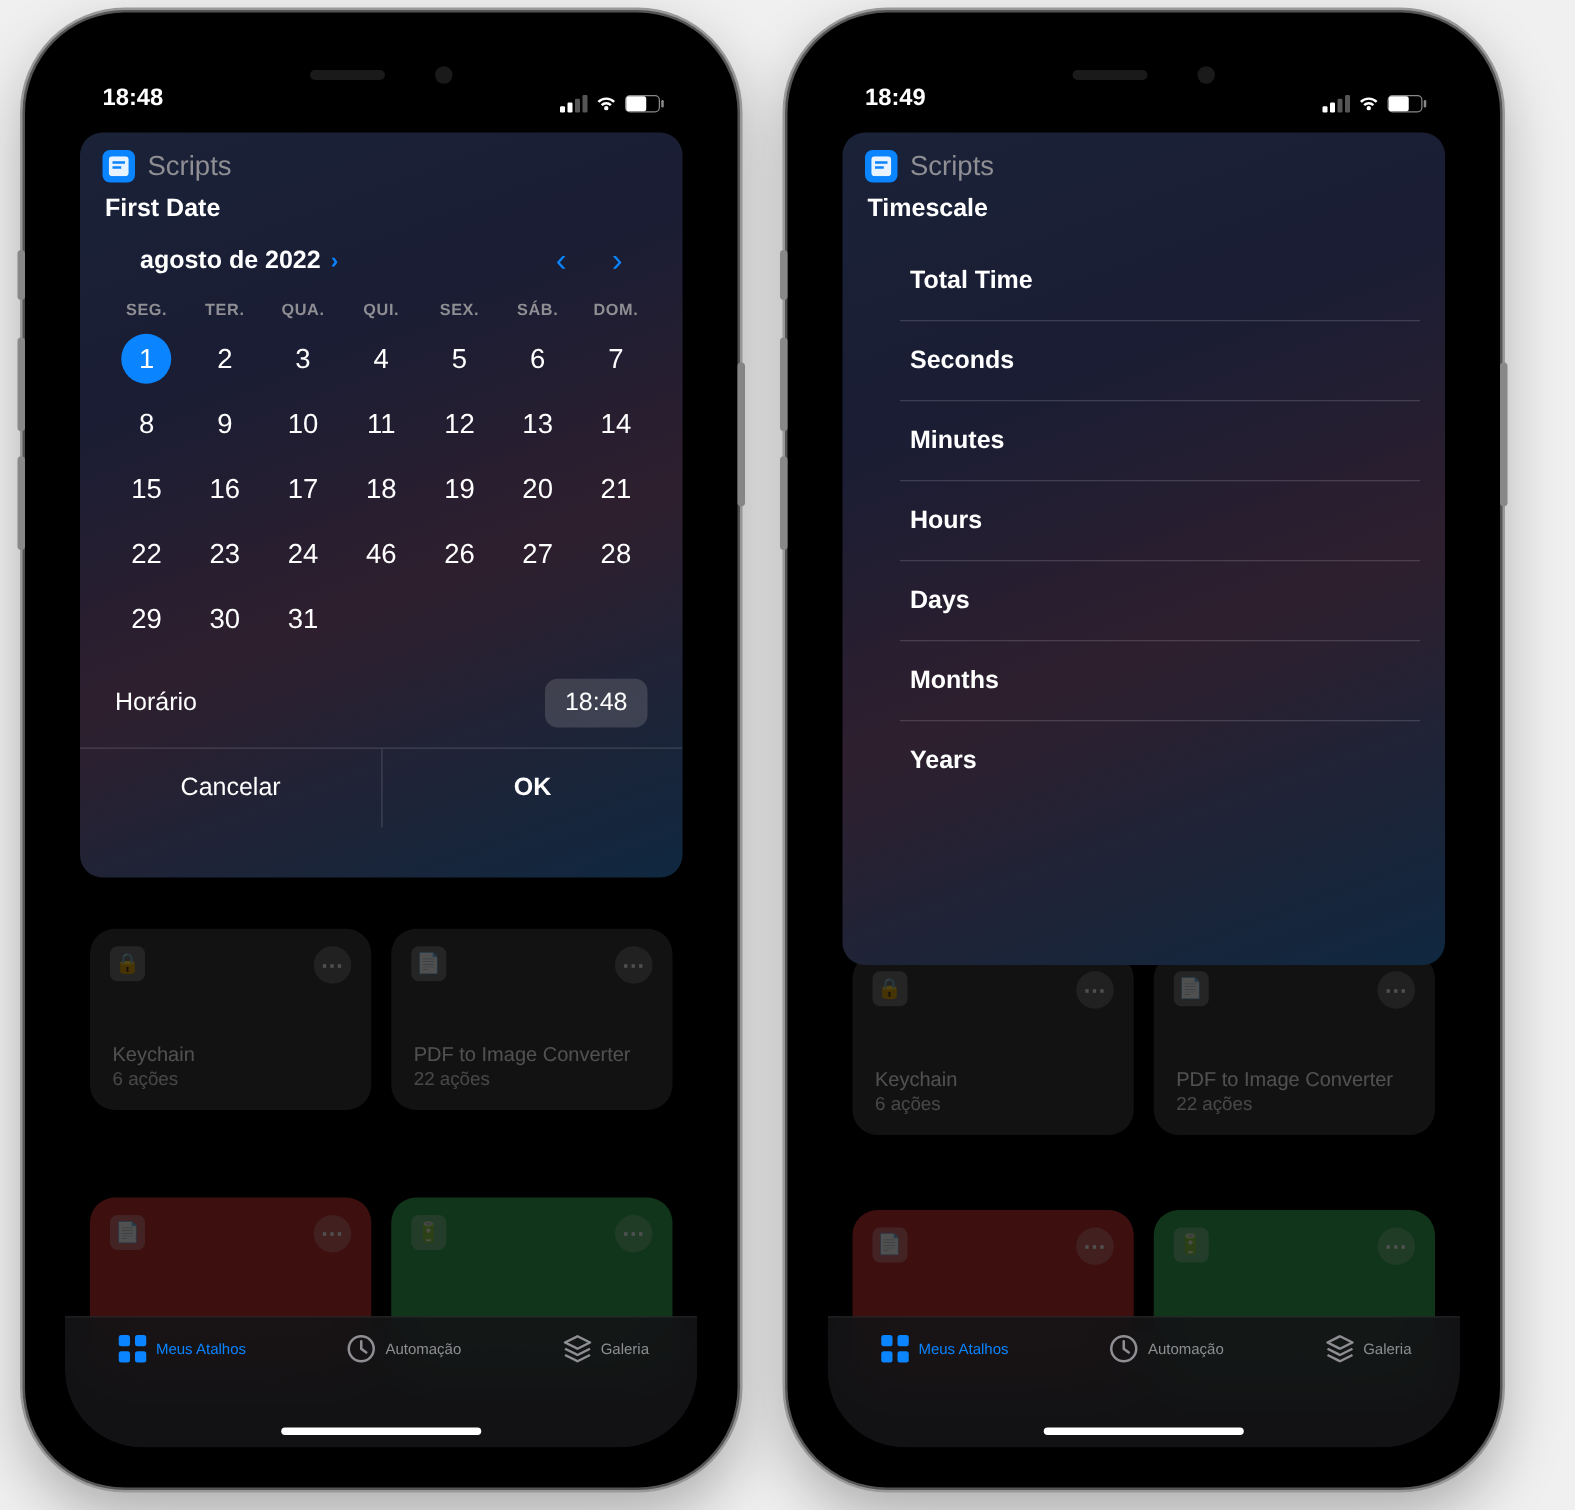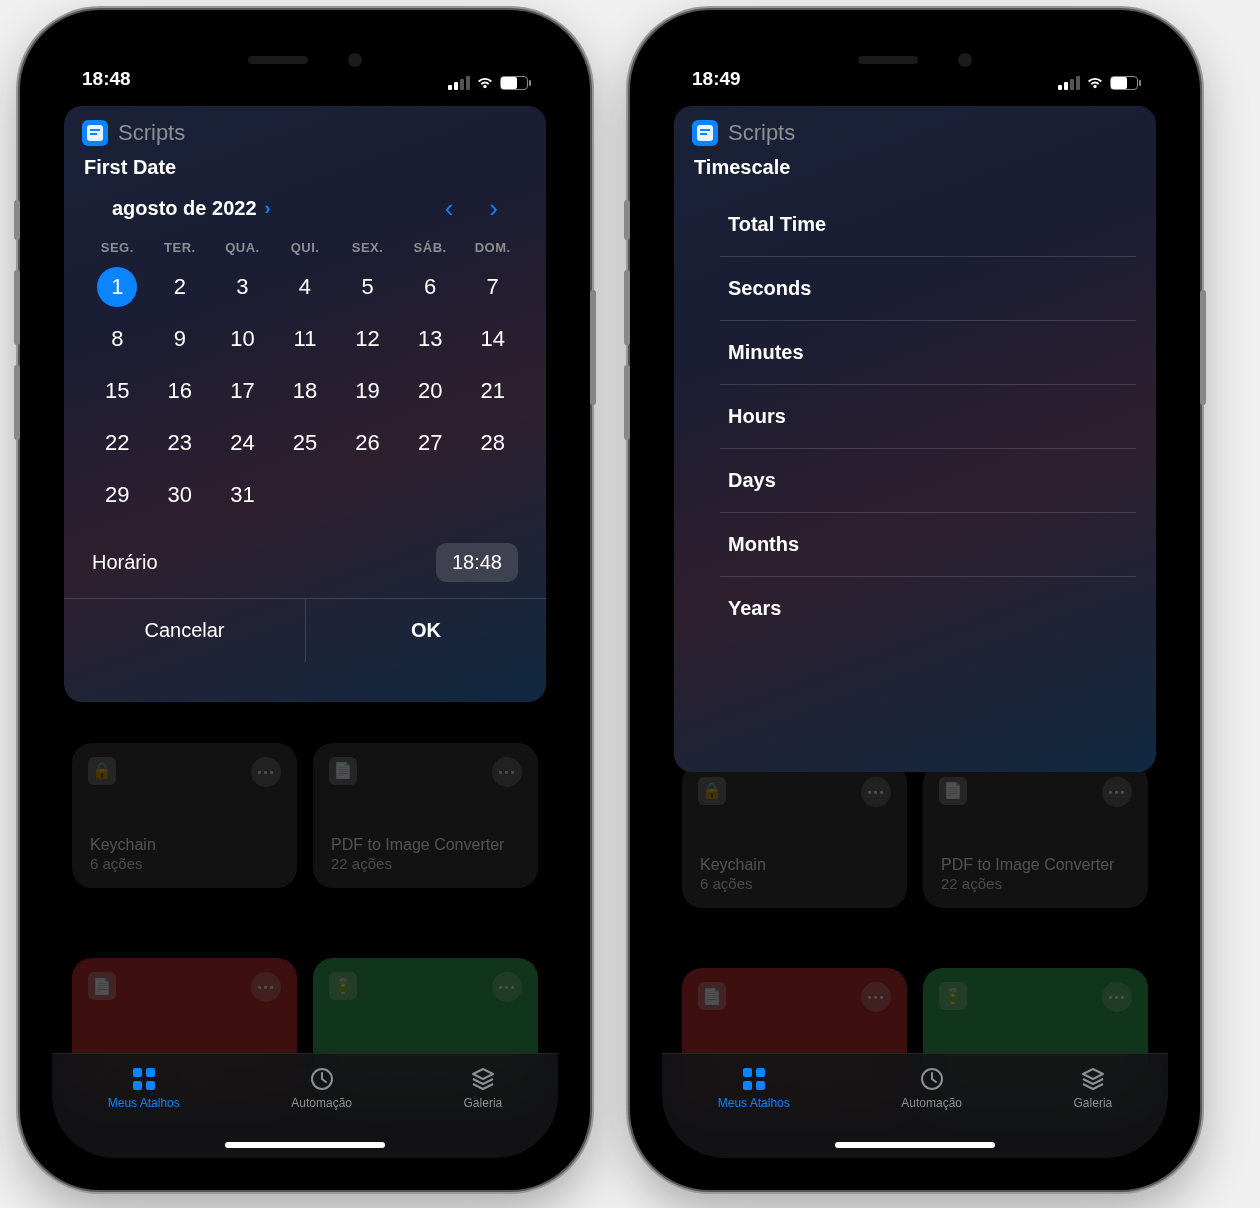--- a/index.html
+++ b/index.html
@@ -108,21 +108,21 @@
   .tile.green{background:#34a853;}
 
   .tab-bar {
     position:absolute;bottom:0;left:0;right:0;height:105px;
     background:rgba(20,20,22,0.9);
     backdrop-filter:blur(20px);
     display:flex;justify-content:space-around;align-items:flex-start;
     padding-top:12px;
     border-top:0.5px solid rgba(255,255,255,0.08);
   }
-  .tab-item{display:flex;flex-direction:column;align-items:center;gap:4px;color:#8e8e93;font-size:12px;}
+  .tab-item{display:flex;flex-direction:row;align-items:center;gap:4px;color:#8e8e93;font-size:12px;}
   .tab-item.active{color:#0a84ff;}
   .tab-ic{width:30px;height:26px;display:flex;align-items:center;justify-content:center;}
   .home-ind{position:absolute;bottom:10px;left:50%;transform:translateX(-50%);width:160px;height:6px;background:#fff;border-radius:4px;}
 
   .modal {
     position:absolute;
     top:64px;left:12px;right:12px;
     background:linear-gradient(160deg,#1a2238 0%,#1a1d34 30%,#2e1f2e 60%,#0f2840 100%);
     border-radius:18px;
     overflow:hidden;
@@ -288,21 +288,21 @@
             <div class="d">17</div>
             <div class="d">18</div>
             <div class="d">19</div>
             <div class="d">20</div>
             <div class="d">21</div>
           </div>
           <div class="cal-row days">
             <div class="d">22</div>
             <div class="d">23</div>
             <div class="d">24</div>
-            <div class="d">25</div>
+            <div class="d">46</div>
             <div class="d">26</div>
             <div class="d">27</div>
             <div class="d">28</div>
           </div>
           <div class="cal-row days">
             <div class="d">29</div>
             <div class="d">30</div>
             <div class="d">31</div>
             <div class="d"></div>
             <div class="d"></div>

